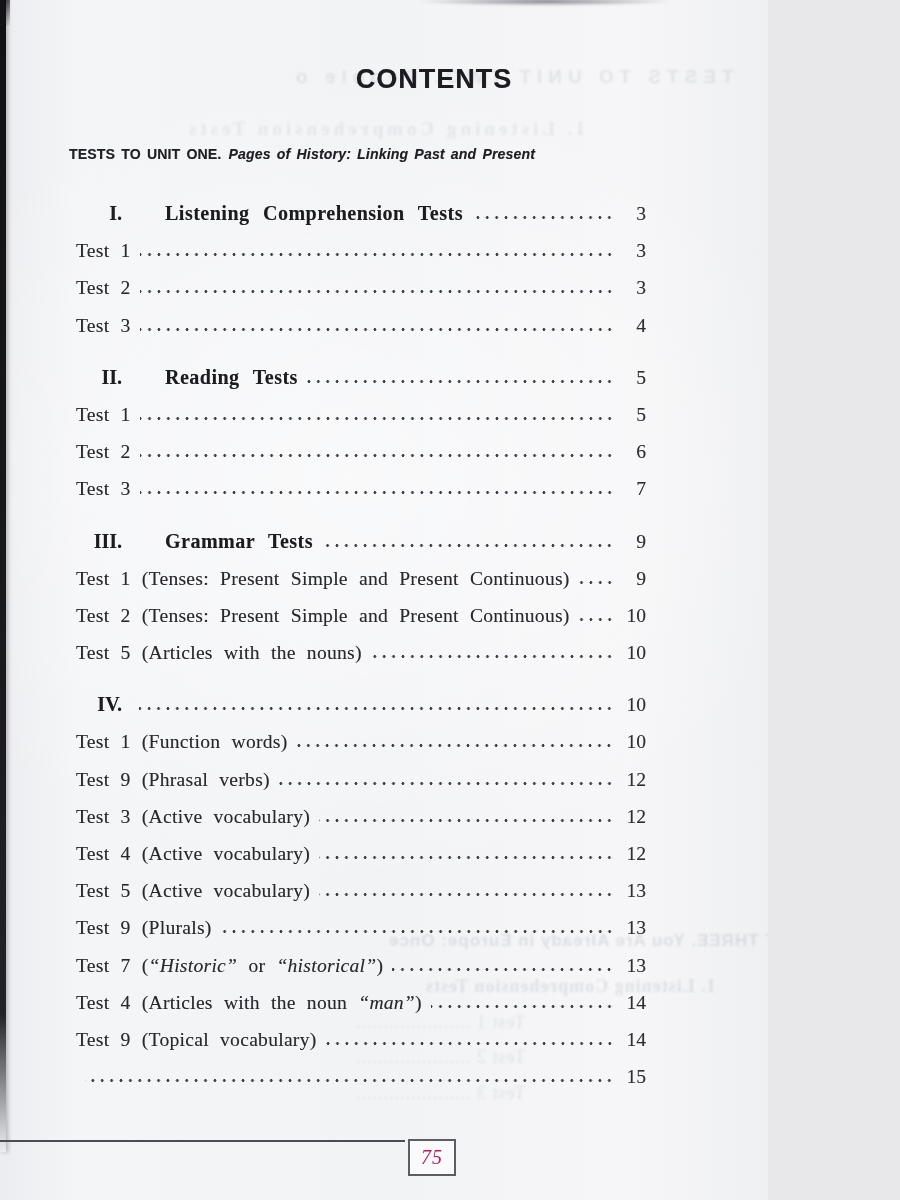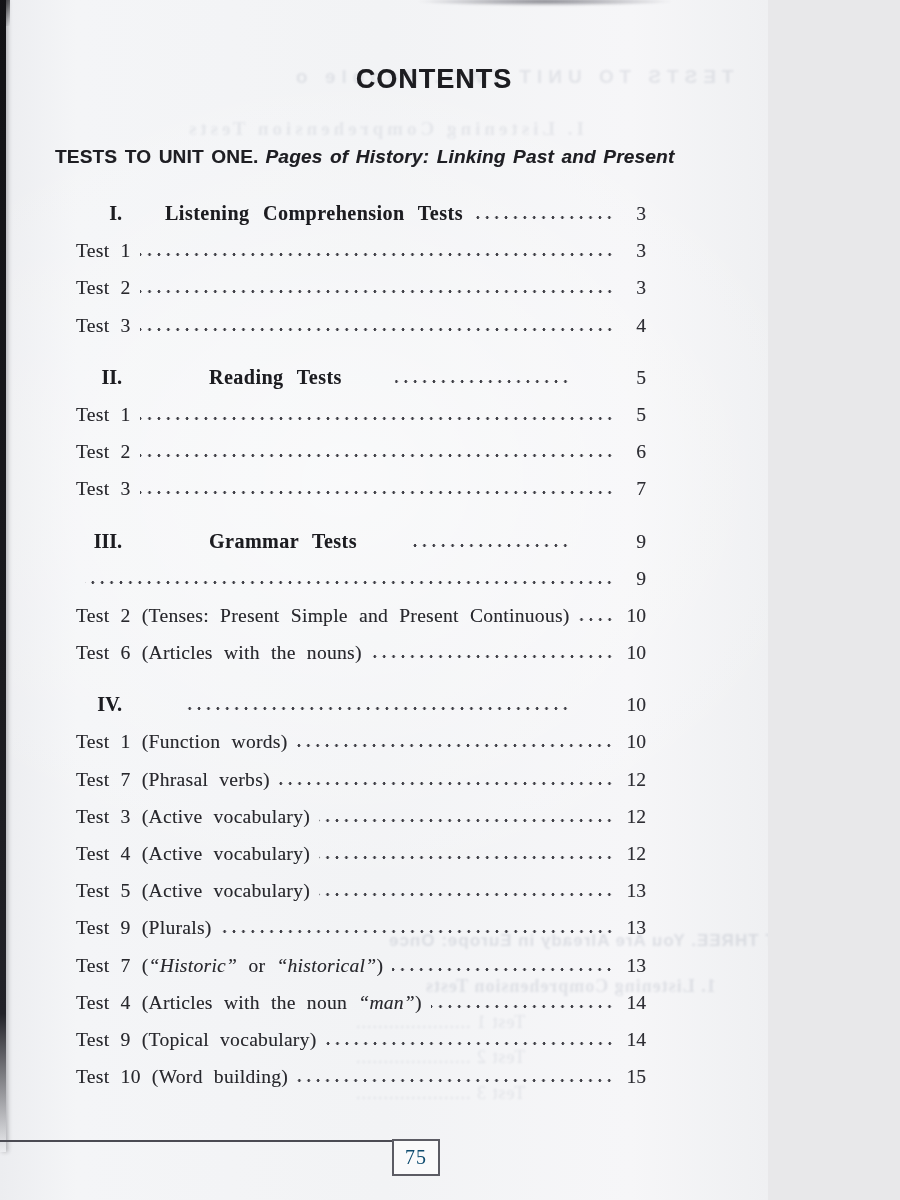--- a/index.html
+++ b/index.html
@@ -24,48 +24,48 @@
   .ghost{position:absolute;white-space:nowrap;transform:scaleX(-1);filter:blur(1.2px);
     color:#4a5570;pointer-events:none;}
   .ghost.sans-bold{font-family:"Liberation Sans","DejaVu Sans",sans-serif;font-weight:700;}
   .ghost.serif-bold{font-family:"Liberation Serif","DejaVu Serif",serif;font-weight:700;}
   .ghost.serif{font-family:"Liberation Serif","DejaVu Serif",serif;}
   
   .title{position:absolute;top:64px;left:0;width:868px;margin:0;text-align:center;
     font-family:"Liberation Sans","DejaVu Sans",sans-serif;font-weight:700;
     font-size:27px;letter-spacing:1px;color:#1c1c20;
     text-shadow:0.3px 0.3px 0.6px rgba(25,25,30,0.45);}
-  .unit-heading{position:absolute;top:146px;left:55px;
+  .unit-heading{position:absolute;top:146px;left:69px;
     font-family:"Liberation Sans","DejaVu Sans",sans-serif;font-weight:700;
-    font-size:19px;color:#1e1e23;letter-spacing:0.2px;word-spacing:2px;
+    font-size:14px;color:#1e1e23;letter-spacing:0.2px;word-spacing:2px;
     text-shadow:0.3px 0.3px 0.5px rgba(25,25,30,0.4);}
   .unit-heading .subtitle{font-style:italic;margin-left:7px;}
   
   .toc{position:absolute;top:195px;left:0;right:0;}
   .row{display:flex;align-items:baseline;height:37.2px;line-height:37.2px;
     padding-right:122px;font-size:19.5px;color:#28282d;
     text-shadow:0.2px 0.2px 0.4px rgba(30,30,36,0.35);}
   .row.section{padding-left:88px;}
   .row.item{padding-left:76px;}
-  .toc .section ~ .section{margin-top:0;gap:44px;}
+  .toc .section ~ .section{margin-top:0;}
   .toc .row.section:not(:first-child){margin-top:15px;}
   .numeral{flex:none;display:inline-block;width:34px;text-align:right;margin-right:8px;
     font-weight:700;font-size:20px;color:#1c1c20;}
   .section .label{font-weight:700;font-size:20px;letter-spacing:0.5px;word-spacing:8px;color:#1c1c20;margin-left:35px;}
   .item .label{letter-spacing:0.3px;word-spacing:6px;}
   .label .it{font-style:italic;}
   .leader{flex:1 1 auto;height:5px;margin:0 6px 0 9px;
     background-image:radial-gradient(circle,#3e3e45 1.25px,rgba(0,0,0,0) 1.6px);
     background-size:9.4px 5px;background-repeat:repeat-x;background-position:right center;}
   .pageno{flex:none;min-width:26px;text-align:right;font-size:19.5px;color:#2d2d33;}
   
   .footer-rule{position:absolute;left:0;top:1140px;width:405px;height:2px;background:#4b4b53;}
-  .page-number-box{position:absolute;left:392px;top:1139px;width:44px;height:33px;
+  .page-number-box{position:absolute;left:408px;top:1139px;width:44px;height:33px;
     border:2px solid #5c5c64;background:#fafafb;display:flex;align-items:center;justify-content:center;
-    font-size:20px;color:#0c4a6e;letter-spacing:1px;}
+    font-size:20px;color:#be185d;letter-spacing:1px;font-style:italic;}
 </style>
 </head>
 <body>
 
 <div class="page">
   <div class="edge-left"></div>
   <div class="speck-topleft"></div>
   <div class="smudge-top"></div>
   <div class="crease-br"></div>
 
@@ -135,49 +135,50 @@
     <span class="pageno">7</span>
   </div>
       <div class="row section">
     <span class="numeral">III.</span>
     <span class="label"><span>Grammar Tests</span></span>
     <span class="leader"></span>
     <span class="pageno">9</span>
   </div>
       <div class="row item">
 
+    <span class="label"><span>Test 1 (Tenses: Present Simple and Present Continuous)</span></span>
     <span class="leader"></span>
     <span class="pageno">9</span>
   </div>
       <div class="row item">
 
     <span class="label"><span>Test 2 (Tenses: Present Simple and Present Continuous)</span></span>
     <span class="leader"></span>
     <span class="pageno">10</span>
   </div>
       <div class="row item">
 
-    <span class="label"><span>Test 6 (Articles with the nouns)</span></span>
+    <span class="label"><span>Test 5 (Articles with the nouns)</span></span>
     <span class="leader"></span>
     <span class="pageno">10</span>
   </div>
       <div class="row section">
     <span class="numeral">IV.</span>
     <span class="leader"></span>
     <span class="pageno">10</span>
   </div>
       <div class="row item">
 
     <span class="label"><span>Test 1 (Function words)</span></span>
     <span class="leader"></span>
     <span class="pageno">10</span>
   </div>
       <div class="row item">
 
-    <span class="label"><span>Test 7 (Phrasal verbs)</span></span>
+    <span class="label"><span>Test 9 (Phrasal verbs)</span></span>
     <span class="leader"></span>
     <span class="pageno">12</span>
   </div>
       <div class="row item">
 
     <span class="label"><span>Test 3 (Active vocabulary)</span></span>
     <span class="leader"></span>
     <span class="pageno">12</span>
   </div>
       <div class="row item">
@@ -211,21 +212,20 @@
     <span class="pageno">14</span>
   </div>
       <div class="row item">
 
     <span class="label"><span>Test 9 (Topical vocabulary)</span></span>
     <span class="leader"></span>
     <span class="pageno">14</span>
   </div>
       <div class="row item">
 
-    <span class="label"><span>Test 10 (Word building)</span></span>
     <span class="leader"></span>
     <span class="pageno">15</span>
   </div>
     </div>
 
   <div class="footer-rule"></div>
   <div class="page-number-box">
     <span>75</span>
   </div>
 </div>

